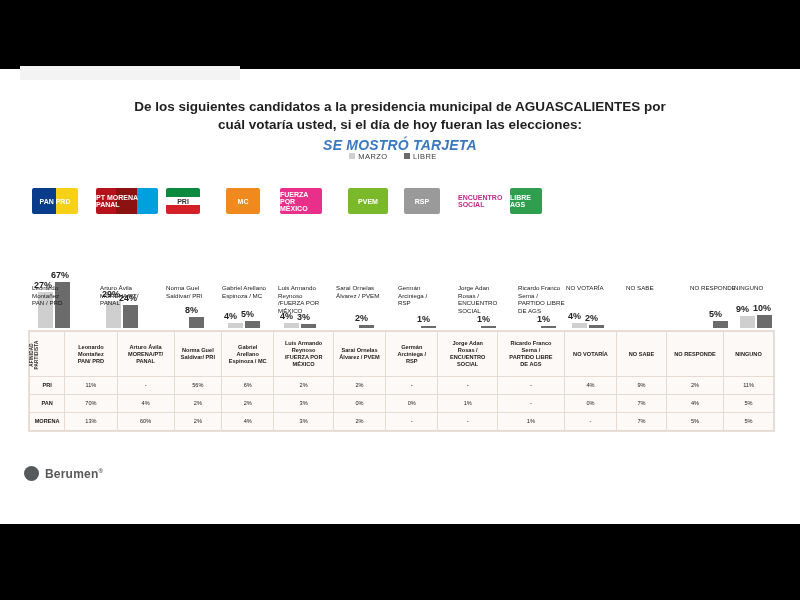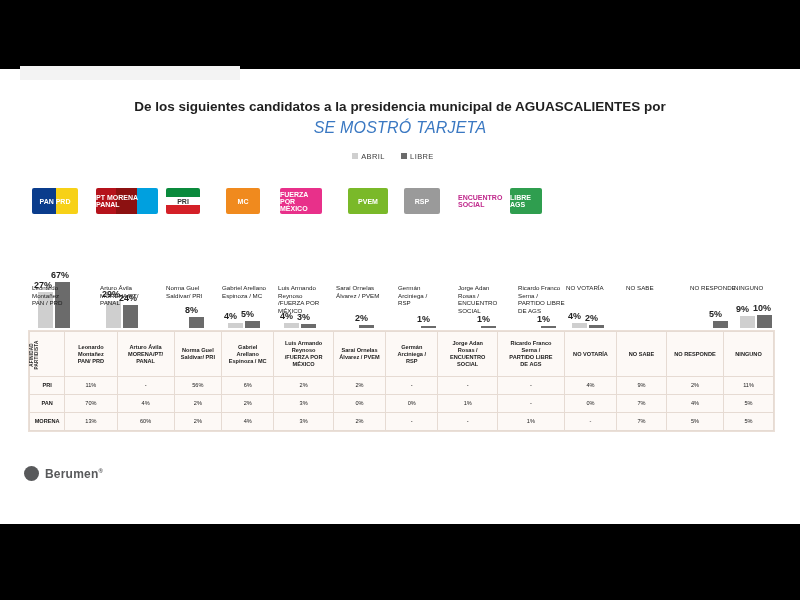--- a/index.html
+++ b/index.html
@@ -38,23 +38,23 @@
     text-align: center;
   }
   .title-line {
     font-size: 13.5px;
     font-weight: bold;
     color: #1f1f1f;
     line-height: 18px;
   }
   .subtitle {
     margin-top: 3px;
-    font-size: 16px;
+    font-size: 14px;
     font-style: italic;
-    font-weight: normal;
+    font-weight: bold;
     color: #3a78c2;
     letter-spacing: .2px;
   }
   .legend {
     position: absolute;
     left: 100px; top: 152px;
     width: 600px;
     text-align: center;
     font-size: 7.5px;
     color: #3b3b3b;
@@ -217,26 +217,27 @@
 </style>
 </head>
 <body>
 
 <div id="slide">
   <div class="white-sheet"></div>
   <div class="ghost-title"></div>
 
   <div class="title-block">
     <div class="title-line">De los siguientes candidatos a la presidencia municipal de AGUASCALIENTES por</div>
+    <div class="title-line">cuál votaría usted, si el día de hoy fueran las elecciones:</div>
     <div class="subtitle">SE MOSTRÓ TARJETA</div>
   </div>
 
   <div class="legend">
     <span class="lbl">
-      <span class="sw" style="background:#cfcfcf"></span><span>ABRIL</span>
+      <span class="sw" style="background:#cfcfcf"></span><span>MARZO</span>
     </span>
     <span class="lbl">
       <span class="sw" style="background:#6b6b6b"></span><span>LIBRE</span>
     </span>
   </div>
 
   <div class="logos" id="logos">
       <div class="logo" style="left: 14px; width: 46px; background: linear-gradient(90deg, rgb(10, 60, 140) 0px, rgb(10, 60, 140) 52%, rgb(247, 209, 23) 52%, rgb(247, 209, 23) 100%); color: rgb(255, 255, 255);">PAN PRD</div>
       <div class="logo" style="left: 78px; width: 62px; background: linear-gradient(90deg, rgb(181, 18, 27) 0px, rgb(181, 18, 27) 33%, rgb(140, 17, 17) 33%, rgb(140, 17, 17) 66%, rgb(0, 160, 223) 66%, rgb(0, 160, 223) 100%); color: rgb(255, 255, 255);">PT MORENA PANAL</div>
       <div class="logo" style="left: 148px; width: 34px; background: linear-gradient(rgb(10, 138, 60) 0px, rgb(10, 138, 60) 34%, rgb(255, 255, 255) 34%, rgb(255, 255, 255) 66%, rgb(212, 32, 39) 66%, rgb(212, 32, 39) 100%); color: rgb(51, 51, 51);">PRI</div>

